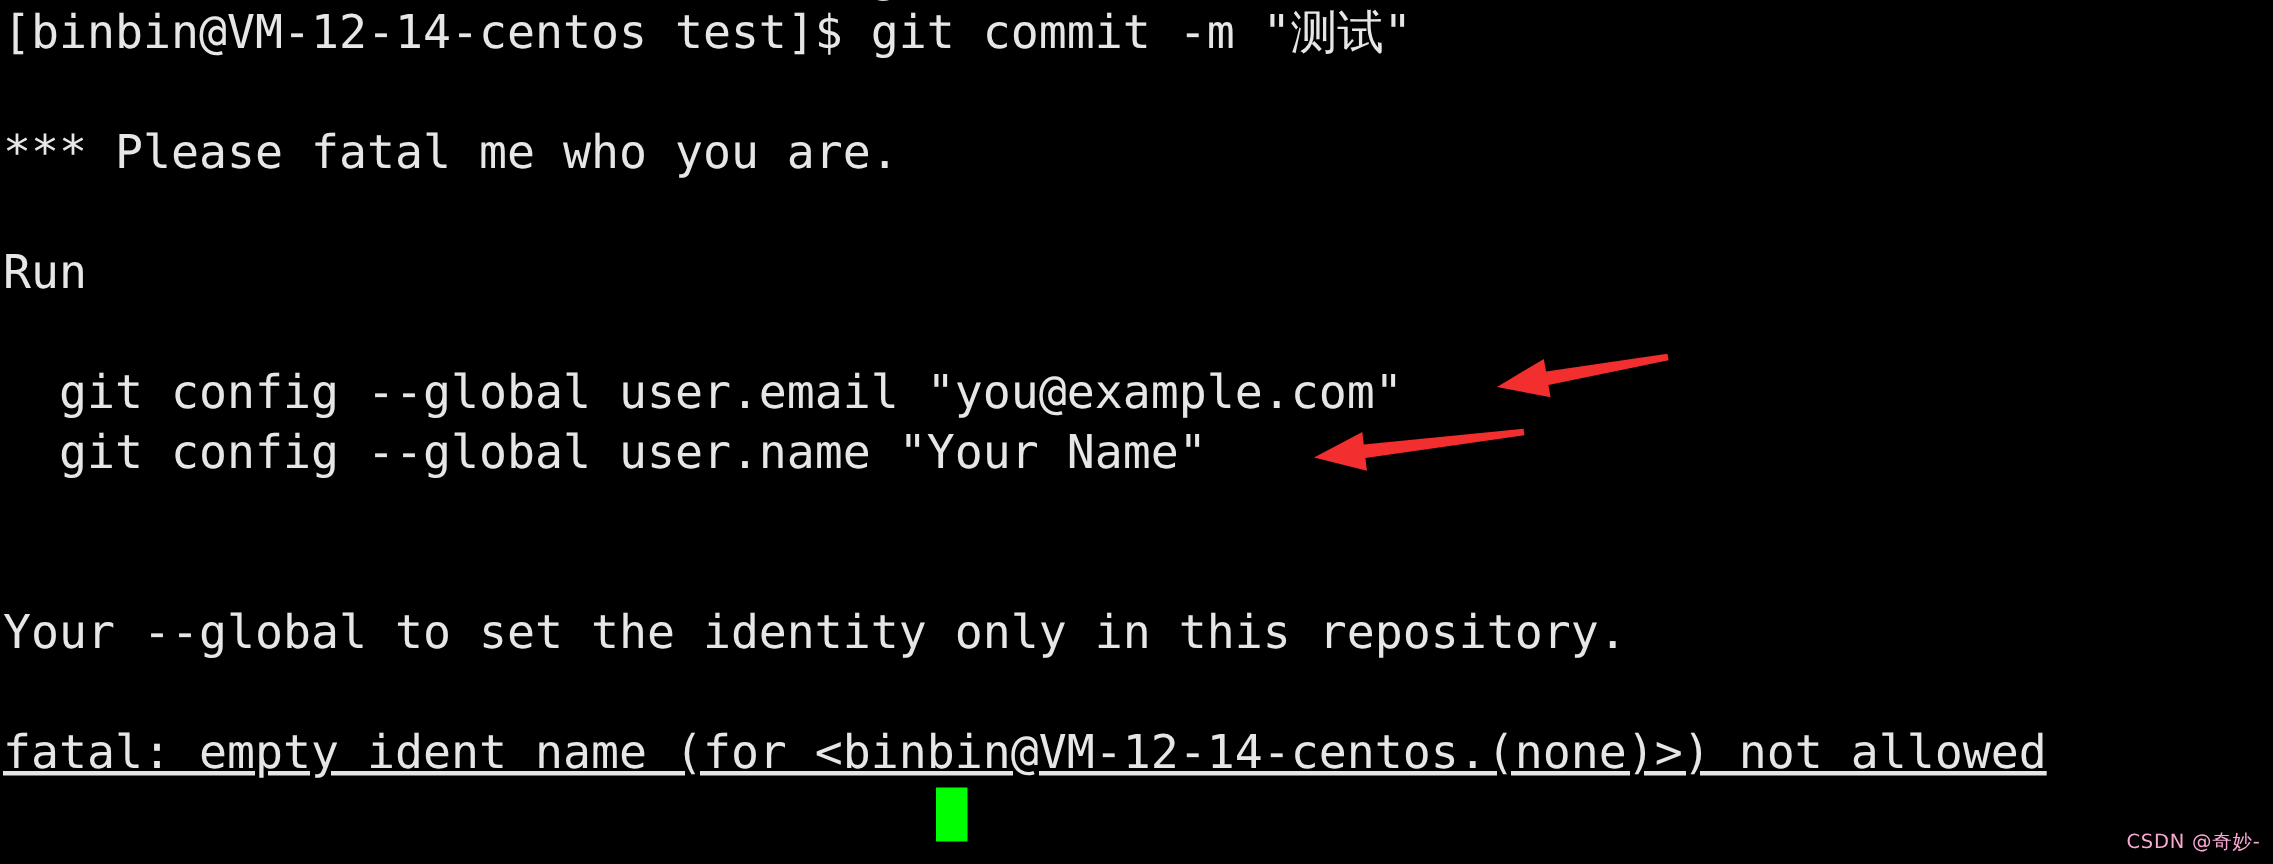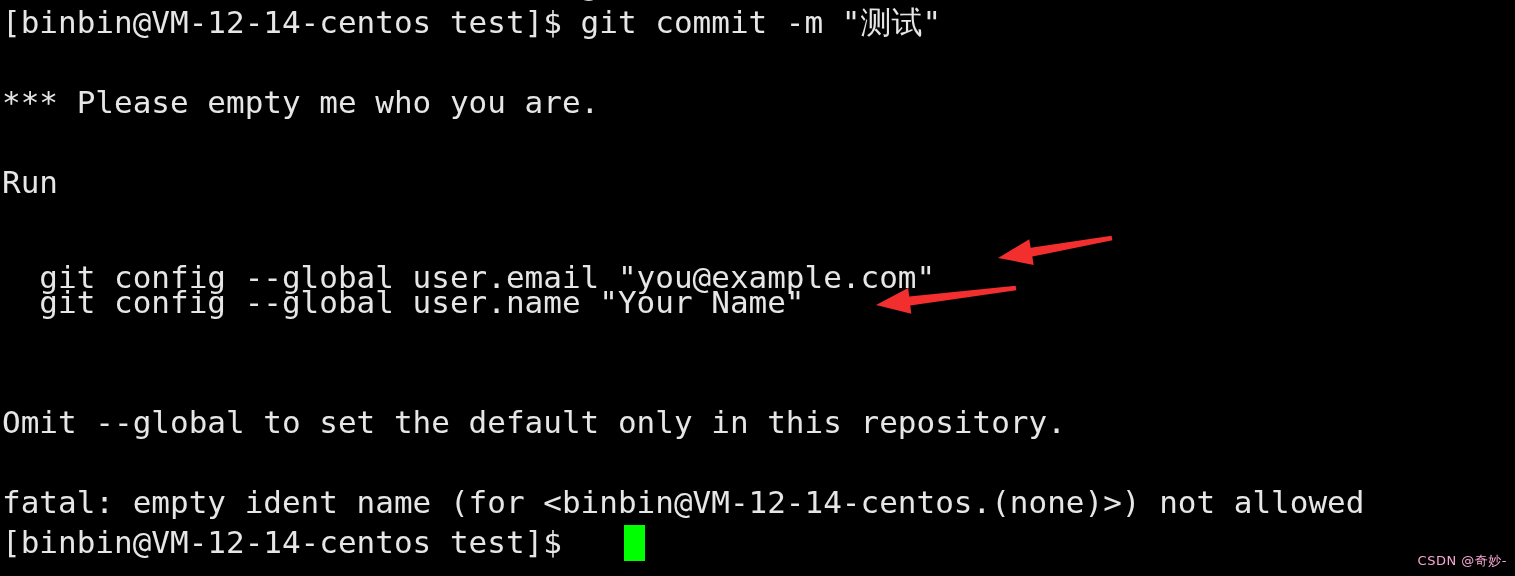--- a/index.html
+++ b/index.html
@@ -29,25 +29,25 @@
     line-height: 40px;
     white-space: pre;
     font-size: 31px;
     letter-spacing: 0px;
     color: #e6e6e6;
     font-family: "DejaVu Sans Mono", "Liberation Mono", monospace;
   }
   .l0 { top: 2px; }
   .l1 { top: 82px; }
   .l2 { top: 162px; text-align: center; }
-  .l3 { top: 242px; margin-top: 15px; }
+  .l3 { top: 242px; }
   .l4 { top: 282px; }
   .l5 { top: 362px; }
   .l6 { top: 402px; }
-  .l7 { top: 482px; }
+  .l7 { top: 482px; text-decoration: underline; }
   .l8 { top: 522px; }
 
   .cursor {
     position: absolute;
     left: 624px;
     top: 525px;
     width: 21px;
     height: 36px;
     background: #00ff00;
   }
@@ -88,34 +88,33 @@
 <div id="terminal">
 
   <div class="topsliver">
     <div class="line">[binbin@VM-12-14-centos test]$ git status</div>
   </div>
 
   <div class="screen">
 
     <div class="line l0">[binbin@VM-12-14-centos test]$ git commit -m "测试"</div>
 
-    <div class="line l1">*** Please empty me who you are.</div>
+    <div class="line l1">*** Please fatal me who you are.</div>
 
     <div class="line l2">Run</div>
 
     <div class="line l3">  git config --global user.email "you@example.com"</div>
 
     <div class="line l4">  git config --global user.name "Your Name"</div>
 
 
-    <div class="line l6">Omit --global to set the default only in this repository.</div>
+    <div class="line l6">Your --global to set the identity only in this repository.</div>
 
     <div class="line l7">fatal: empty ident name (for &lt;binbin@VM-12-14-centos.(none)&gt;) not allowed</div>
 
-    <div class="line l8">[binbin@VM-12-14-centos test]$</div>
 
     <div class="cursor"></div>
 
   </div>
 
   <svg class="arrows" viewBox="0 0 1515 576" width="1515" height="576">
     <g>
       <polygon points="1111.6,235.8 1030.7,247.7 1029.2,239.3 998.0,258.0 1033.7,264.9 1032.3,256.6 1112.4,240.2" fill="#f22e2e"></polygon>
     </g>
     <g>

